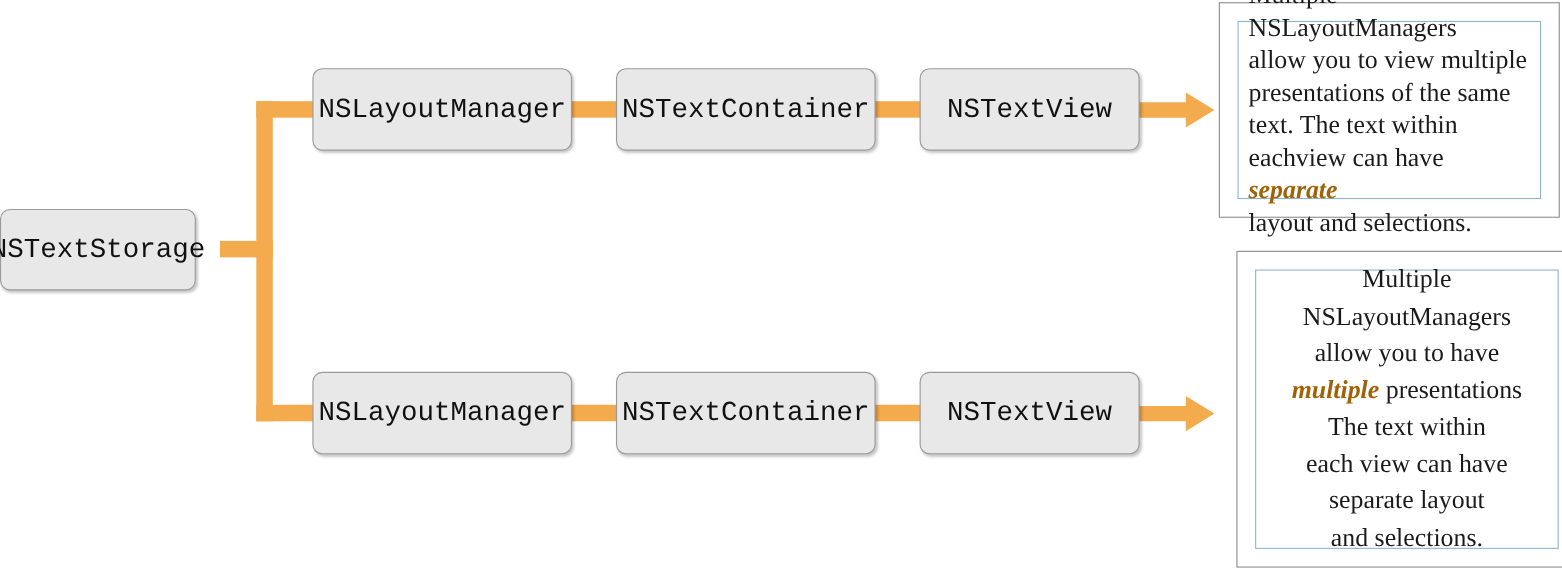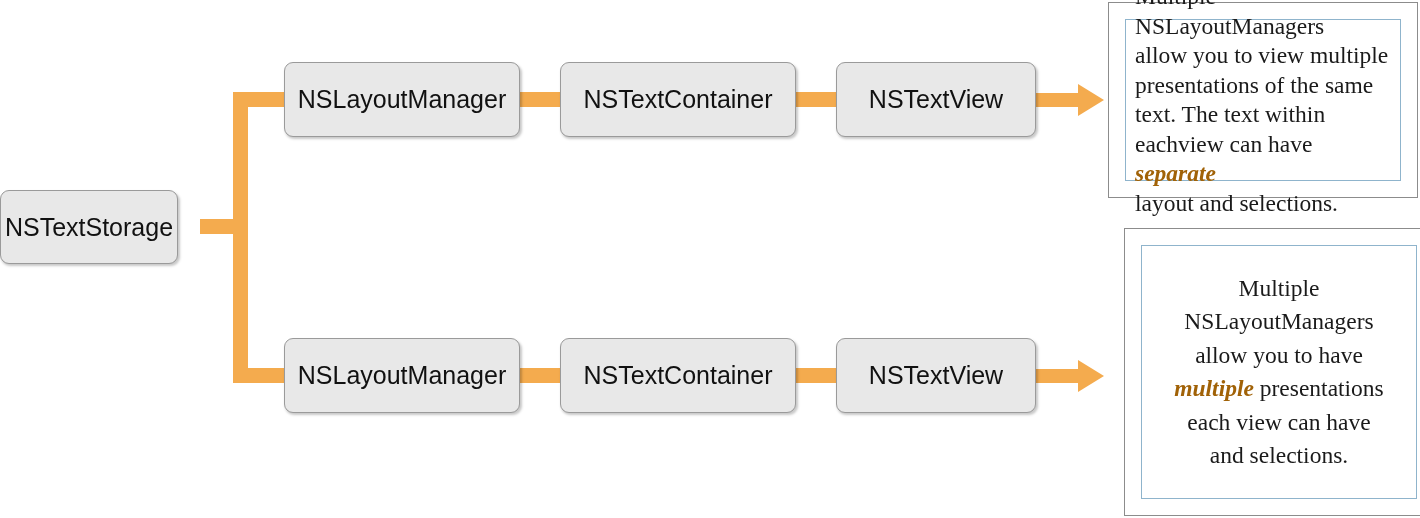--- a/index.html
+++ b/index.html
@@ -35,21 +35,21 @@
     background: #e8e8e8;
     border: 1.5px solid #9a9a9a;
     border-radius: 9px;
     box-shadow: 1.5px 2px 2.5px rgba(0,0,0,0.22);
     display: flex;
     align-items: center;
     justify-content: center;
     box-sizing: border-box;
   }
   .node span {
-    font-family: Liberation Sans, sans-serif;
+    font-family: Liberation Mono, monospace;
     font-size: 25px;
     color: #111111;
     line-height: 1;
     white-space: nowrap;
   }
 
   
   .arrow-wrap {
     position: absolute;
   }
@@ -168,19 +168,21 @@
     </div>
   </div>
 
   <div class="textpanel panel-center" style="left:1108px; top:228px; width:310px; height:288px;margin-left:16px;">
     <div class="textpanel-inner">
       <div class="textpanel-body">
           <div><span>Multiple</span></div>
           <div><span>NSLayoutManagers</span></div>
           <div><span>allow you to have</span></div>
           <div><span class="emph">multiple</span><span> presentations</span></div>
+          <div><span>The text within</span></div>
           <div><span>each view can have</span></div>
+          <div><span>separate layout</span></div>
           <div><span>and selections.</span></div>
         </div>
     </div>
   </div>
 
 </div>
 
 </body></html>

